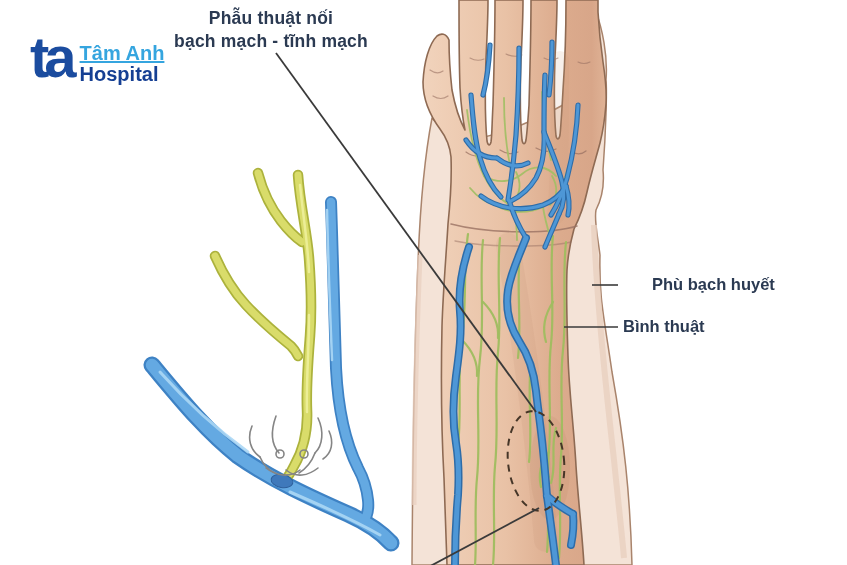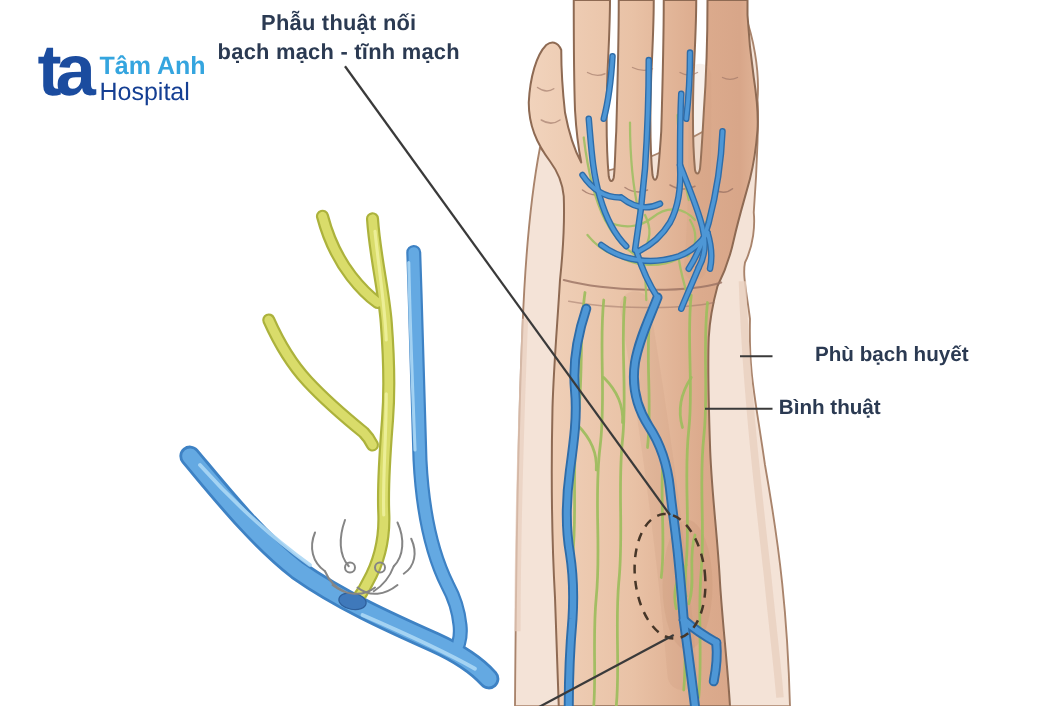--- a/index.html
+++ b/index.html
@@ -5,22 +5,22 @@
   html,body{margin:0;padding:0;background:#ffffff;}
   .canvas{position:relative;width:847px;height:565px;background:#ffffff;overflow:hidden;
           font-family:"Liberation Sans","DejaVu Sans",sans-serif;}
   .art{position:absolute;left:0;top:0;width:847px;height:565px;}
 
   
   .logo{position:absolute;left:30px;top:30px;display:flex;align-items:flex-start;}
   .monogram{font-size:58px;font-weight:800;letter-spacing:-5px;line-height:0.92;
             color:#1B4C9F;}
   .logo-text{display:flex;flex-direction:column;margin-left:8px;margin-top:13px;}
-  .brand{font-size:20px;font-weight:700;color:#35A5DF;line-height:1.05;}
-  .hospital{font-size:20px;font-weight:400;color:#153F93;line-height:1.05;}
+  .brand{font-size:20px;font-weight:700;color:#35A5DF;line-height:1.05;text-decoration:underline;}
+  .hospital{font-size:20px;font-weight:700;color:#153F93;line-height:1.05;}
 
   
   .fig-title{position:absolute;left:140px;top:7px;width:262px;text-align:center;
              font-size:17.5px;font-weight:700;color:#2B3A52;line-height:23px;letter-spacing:.2px;}
   .side-label{position:absolute;font-size:16.5px;font-weight:700;color:#2B3A52;white-space:nowrap;}
   .lbl-1{left:623px;top:275px;margin-left:29px;}
   .lbl-2{left:623px;top:317px;}
 
   
   .vu{fill:none;stroke:#2E6CA8;stroke-linecap:round;stroke-linejoin:round;}

